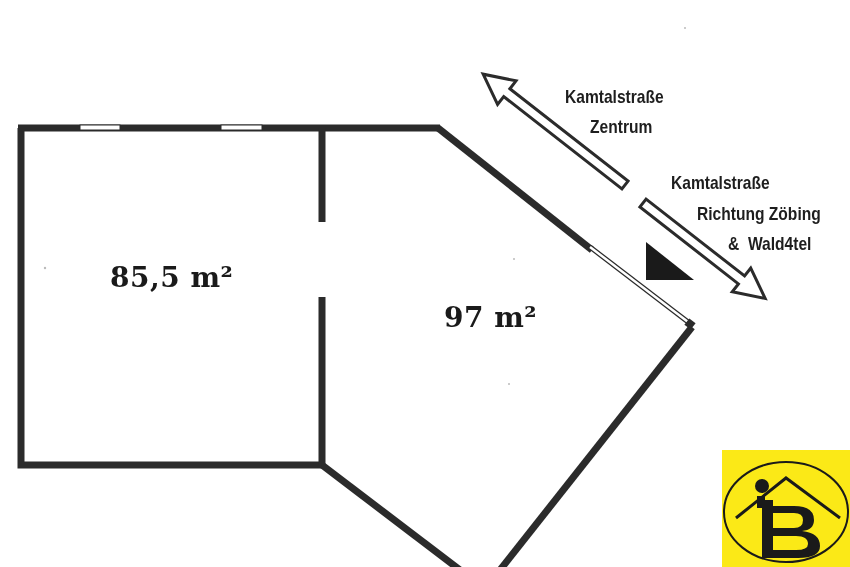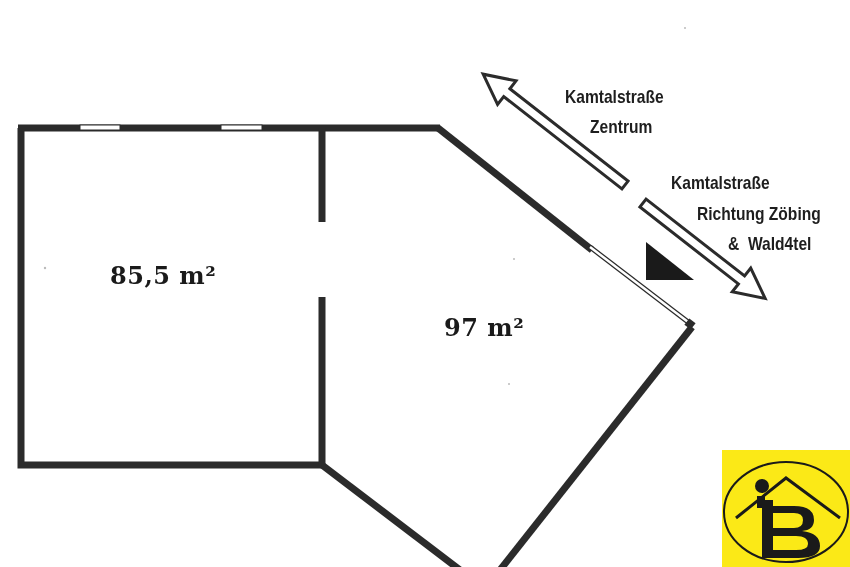--- a/index.html
+++ b/index.html
@@ -1,18 +1,18 @@
 <!DOCTYPE html>
 <html><head>
 <meta charset="utf-8">
 <style>
   html, body { margin:0; padding:0; background:#ffffff; }
   body { width:850px; height:567px; position:relative; overflow:hidden; font-family:"DejaVu Sans", sans-serif; }
   #plan { position:absolute; left:0; top:0; }
-  .area-label { position:absolute; font-family:"DejaVu Serif", serif; font-weight:bold; font-size:24px; color:#1a1a1a; letter-spacing:0.5px; white-space:nowrap; }
+  .area-label { position:absolute; font-family:"DejaVu Serif", serif; font-weight:bold; font-size:28px; color:#1a1a1a; letter-spacing:0.5px; white-space:nowrap; }
   .street-label { position:absolute; font-family:"Liberation Sans", sans-serif; font-weight:bold; font-size:19px; color:#1e1e1e; white-space:nowrap; transform:scaleX(0.82); transform-origin:left top; line-height:26px; }
   .logo { position:absolute; left:722px; top:450px; width:128px; height:117px; background:#fbe917; }
 </style>
 </head>
 <body>
 
 <svg id="plan" width="850" height="567" viewBox="0 0 850 567">
 
   <g stroke="#2b2b2b" stroke-width="7" fill="none" stroke-linejoin="miter">
 
@@ -54,21 +54,21 @@
 
   <g fill="#bbbbbb">
     <circle cx="45" cy="268" r="1.2"></circle>
     <circle cx="509" cy="384" r="1"></circle>
     <circle cx="685" cy="28" r="1"></circle>
     <circle cx="514" cy="259" r="1"></circle>
   </g>
 </svg>
 
 <div class="area-label" style="left:110px; top:261px;">85,5 m²</div>
-<div class="area-label" style="left:444px; top:313px;">97 m²</div>
+<div class="area-label" style="left:444px; top:301px;">97 m²</div>
 
 <div class="street-label" style="left:565px; top:84px;">Kamtalstraße</div>
 <div class="street-label" style="left:590px; top:114px;">Zentrum</div>
 
 <div class="street-label" style="left:671px; top:170px;">Kamtalstraße</div>
 <div class="street-label" style="left:697px; top:201px;">Richtung Zöbing</div>
 <div class="street-label" style="left:728px; top:231px; white-space:pre;">&amp;  Wald4tel</div>
 
 <div class="logo">
   <svg width="128" height="117" viewBox="0 0 128 117">

